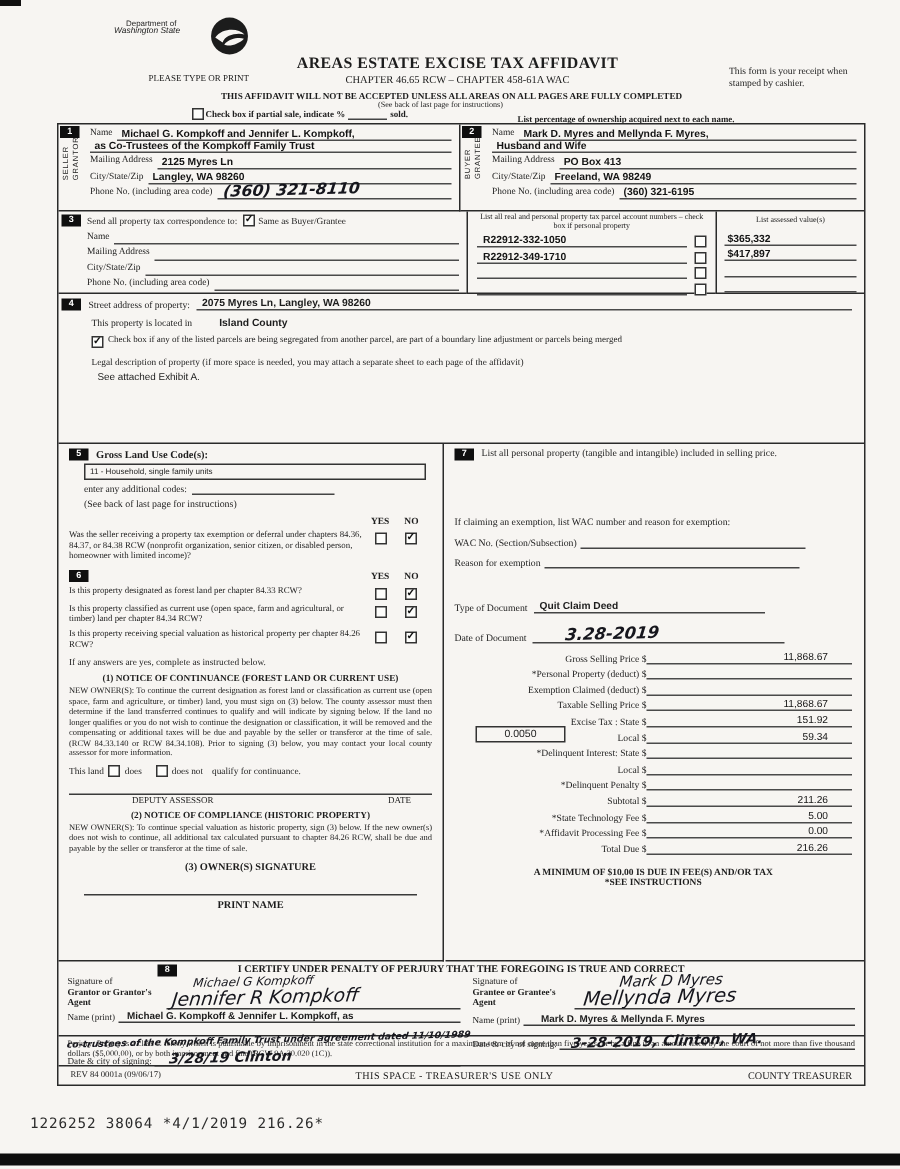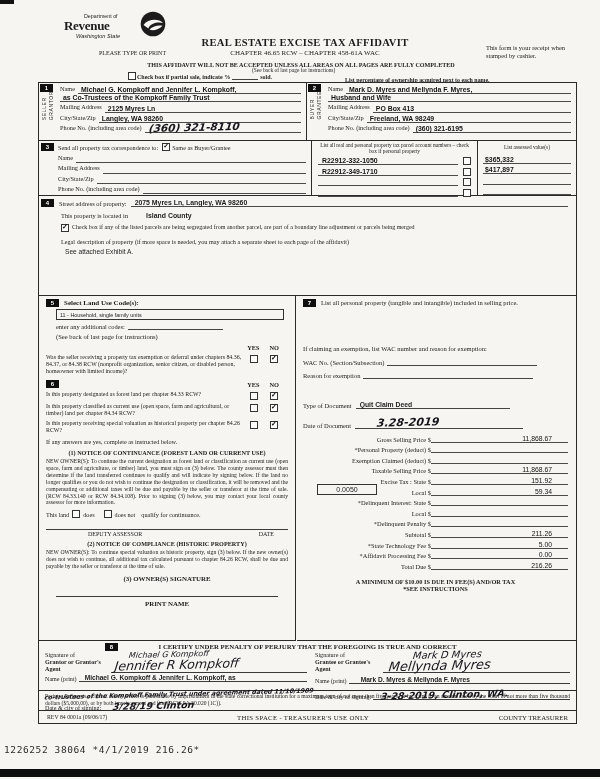--- a/index.html
+++ b/index.html
@@ -41,32 +41,31 @@
 </style>
 </head>
 <body>
 
 <div class="page">
 
   <div class="abs" style="top:0;left:0;width:14px;height:4px;background:#111;"></div>
 
   <div class="abs" style="top:13px;left:62px;width:120px;">
     <div class="sans" style="font-size:5.3px;margin-left:22px;">Department of</div>
-    <div style="font:bold 13px 'Liberation Serif',serif;letter-spacing:-.3px;margin-left:2px;margin-top:-1px;">Revenue</div>
     <div class="sans" style="font-size:5.6px;font-style:italic;margin-left:14px;margin-top:-1px;">Washington State</div>
     <svg class="abs" style="top:-2px;left:78px;" width="27" height="27" viewBox="0 0 27 27">
       <circle cx="13" cy="13" r="12.3" fill="#1c1c1c"></circle>
       <path d="M3.5 14 C8 7.5, 19 7.5, 23 12 C18.5 10.6, 10 12, 8.4 17.4 Z" fill="#f7f5f2"></path>
       <path d="M9.5 18.6 C13 14.4, 19.6 13.8, 22.6 14.8 C19.6 18.2, 12.6 20.6, 9.5 18.6 Z" fill="#f7f5f2"></path>
     </svg>
   </div>
   <div class="abs" style="top:50px;left:99px;font-size:6px;">PLEASE TYPE OR PRINT</div>
 
   <div class="abs" style="top:37px;left:180px;width:250px;text-align:center;">
-    <div class="b" style="font-size:10.6px;letter-spacing:.3px;">REAL ESTATE EXCISE TAX AFFIDAVIT</div>
+    <div class="b" style="font-size:10.6px;letter-spacing:.3px;">AREAS ESTATE EXCISE TAX AFFIDAVIT</div>
     <div style="font-size:7px;margin-top:1px;">CHAPTER 46.65 RCW – CHAPTER 458-61A WAC</div>
   </div>
   <div class="abs b" style="top:62px;left:112px;width:378px;text-align:center;font-size:6.1px;">THIS AFFIDAVIT WILL NOT BE ACCEPTED UNLESS ALL AREAS ON ALL PAGES ARE FULLY COMPLETED</div>
   <div class="abs" style="top:44px;left:486px;width:84px;font-size:6.4px;line-height:7.6px;">This form is your receipt when stamped by cashier.</div>
   <div class="abs" style="top:67px;left:252px;font-size:5.4px;">(See back of last page for instructions)</div>
 
   <div class="abs" style="top:72px;left:128px;display:flex;align-items:flex-end;font-size:6px;">
     <span class="cb" style="margin-right:1px;"></span>
     <span class="b">Check box if partial sale, indicate %</span>
     <span style="display:inline-block;width:26px;border-bottom:1px solid #444;margin:0 2px;"></span>
@@ -213,21 +212,21 @@
         <span class="cb checked" style="margin-right:3px;margin-top:0;"></span>
         <span>Check box if any of the listed parcels are being segregated from another parcel, are part of a boundary line adjustment or parcels being merged</span>
       </div>
       <div style="padding:6px 8px 0 22px;font-size:6.2px;">Legal description of property (if more space is needed, you may attach a separate sheet to each page of the affidavit)</div>
       <div class="sans" style="padding:3px 8px 0 26px;font-size:6.6px;">See attached Exhibit A.</div>
     </div>
 
     <div class="sec" style="top:213px;left:0;width:257px;height:345px;border-right:1px solid #2a2a2a;border-bottom:1px solid #2a2a2a;padding:3px 7px;">
       <div style="display:flex;align-items:center;">
         <span class="nbox" style="margin-right:5px;">5</span>
-        <span class="b" style="font-size:7px;">Select Land Use Code(s):</span>
+        <span class="b" style="font-size:7px;">Gross Land Use Code(s):</span>
       </div>
       <div style="border:1px solid #333;width:226px;height:9px;margin:2px 0 0 10px;display:flex;align-items:center;">
         <span class="sans" style="font-size:5.4px;padding-left:3px;">11 - Household, single family units</span>
       </div>
       <div style="display:flex;align-items:flex-end;margin:3px 0 0 10px;font-size:6.4px;">
         <span>enter any additional codes:</span>
         <span style="display:inline-block;width:95px;border-bottom:1px solid #444;margin-left:3px;"></span>
       </div>
       <div style="margin:3px 0 0 10px;font-size:6.6px;">(See back of last page for instructions)</div>
 
@@ -443,16 +442,16 @@
       <div style="font-size:5.6px;line-height:7.2px;padding:2px 6px 0;text-align:justify;">Perjury: Perjury is a class C felony which is punishable by imprisonment in the state correctional institution for a maximum term of not more than five years, or by a fine in an amount fixed by the court of not more than five thousand dollars ($5,000.00), or by both imprisonment and fine (RCW 9A.20.020 (1C)).</div>
     </div>
 
     <div class="sec" style="top:628px;left:0;width:537px;height:12px;display:flex;justify-content:space-between;align-items:center;padding:0 8px;box-sizing:border-box;">
       <span style="font-size:5.8px;">REV 84 0001a (09/06/17)</span>
       <span style="font-size:6.8px;letter-spacing:.3px;">THIS SPACE - TREASURER'S USE ONLY</span>
       <span style="font-size:6.8px;">COUNTY TREASURER</span>
     </div>
   </div>
 
-  <div class="abs mono" style="top:744px;left:4px;font-size:9.5px;letter-spacing:.6px;color:#2c2c2c;">1226252 38064 *4/1/2019 216.26*</div>
+  <div class="abs mono" style="top:744px;left:20px;font-size:9.5px;letter-spacing:.6px;color:#2c2c2c;">1226252 38064 *4/1/2019 216.26*</div>
 
   <div class="abs" style="top:769px;left:0;width:600px;height:8px;background:#0d0d0d;"></div>
 </div>
 
 </body></html>

